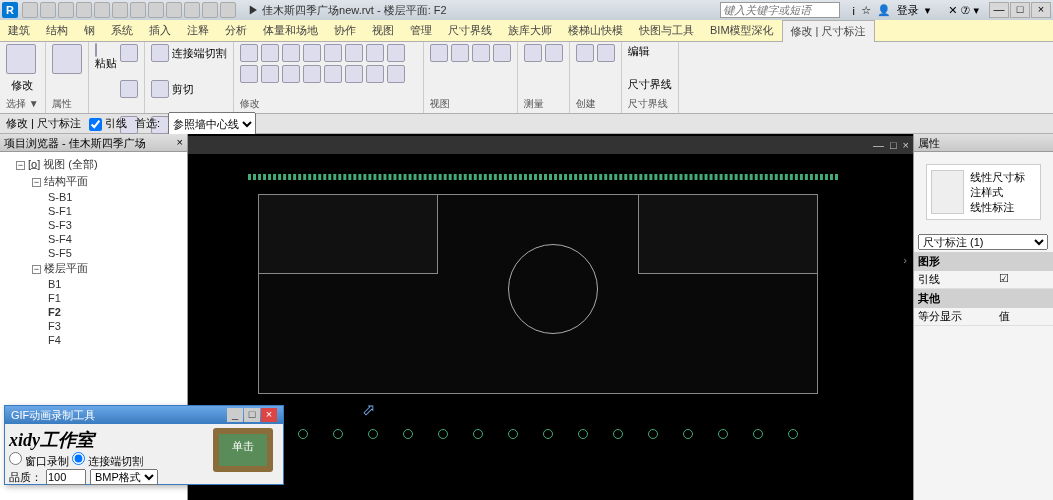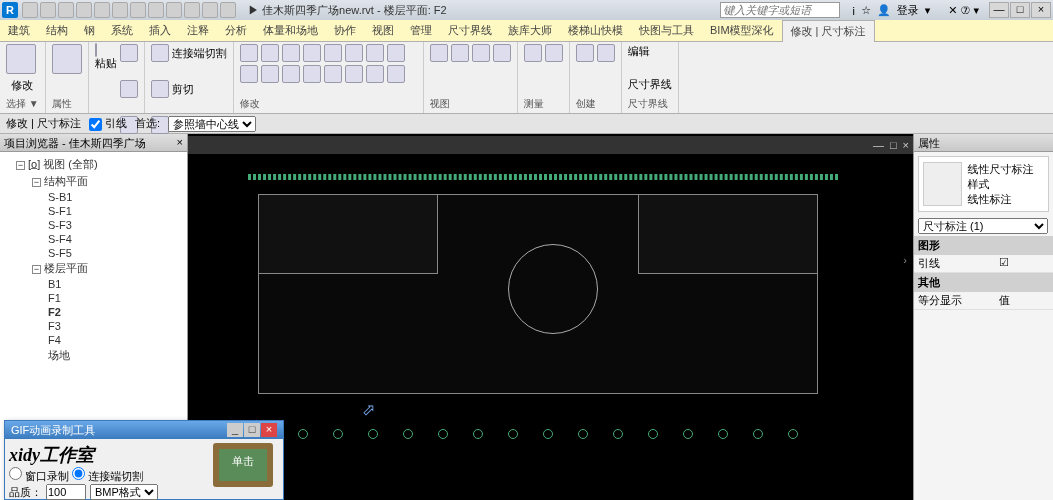--- a/index.html
+++ b/index.html
@@ -20,49 +20,49 @@
 .ribbon{height:72px;background:#f0f0f0;display:flex;border-bottom:1px solid #b0b0b0}
 .rpanel{border-right:1px solid #ccc;padding:2px 6px;display:flex;flex-direction:column;justify-content:space-between}
 .rpanel .icons{display:flex;gap:3px;flex-wrap:wrap}
 .rpanel .ic{width:18px;height:18px;background:#dde;border:1px solid #99a;border-radius:2px}
 .rpanel .ic.big{width:30px;height:30px}
 .rpanel .lbl{text-align:left;color:#555;font-size:10px}
 .rpanel .stack{display:flex;flex-direction:column;gap:18px}
 .rpanel .stack div{display:flex;align-items:center;gap:3px}
 .optionbar{height:20px;background:#e4e4e4;display:flex;align-items:center;padding:0 6px;gap:8px;border-bottom:1px solid #b0b0b0}
 .optionbar input[type=checkbox]{vertical-align:middle}
-.optionbar select{height:16px;font-size:11px}
+.optionbar select{height:24px;font-size:11px}
 .workspace{display:flex;height:366px}
 .browser{width:188px;background:#f4f4f4;border-right:1px solid #999;display:flex;flex-direction:column}
 .browser .hdr{height:18px;background:linear-gradient(#e0e0e0,#c8c8c8);padding:2px 4px;display:flex;justify-content:space-between;border-bottom:1px solid #999}
 .browser .tree{flex:1;overflow:auto;padding:4px;background:#fff}
 .tree .node{padding:1px 0 1px 12px;color:#333;cursor:pointer}
 .tree .node.l2{padding-left:28px}
 .tree .node.l3{padding-left:44px}
 .tree .node.active{font-weight:bold}
 .tree .exp{display:inline-block;width:9px;height:9px;border:1px solid #888;text-align:center;line-height:7px;margin-right:3px;font-size:9px}
 .canvas{flex:1;background:#000;position:relative;overflow:hidden}
 .canvas .vtitle{position:absolute;top:2px;left:0;right:0;height:18px;background:#333;color:#ccc;display:flex;justify-content:flex-end;align-items:center;padding:0 4px;gap:6px}
 .canvas .vtitle span{cursor:pointer}
 .plan{position:absolute;top:40px;left:60px;width:590px;height:280px}
 .gridv{top:-20px;bottom:-40px;width:0;border-left:1px dashed #4a7}
 .gridh{left:-20px;right:-20px;height:0;border-top:1px dashed #4a7}
 .outline{position:absolute;border:1px solid #888;background:rgba(120,120,120,.08)}
 .circ{position:absolute;border:1px solid #aaa;border-radius:50%}
 .bub{position:absolute;width:10px;height:10px;border:1px solid #4a7;border-radius:50%}
 .props{width:140px;background:#f4f4f4;border-left:1px solid #999;display:flex;flex-direction:column}
 .props .hdr{height:18px;background:linear-gradient(#e0e0e0,#c8c8c8);padding:2px 4px;border-bottom:1px solid #999}
-.props .thumb{height:56px;background:#fff;margin:4px;border:1px solid #ccc;display:flex;align-items:center;padding:4px;gap:6px}
+.props .thumb{height:56px;background:#fff;margin:12px;border:1px solid #ccc;display:flex;align-items:center;padding:4px;gap:6px}
 .props .thumb .img{width:44px;height:44px;background:#eee;border:1px solid #ccc}
 .props select{margin:2px 4px;width:130px}
 .props .sect{background:#d0d0d0;padding:2px 4px;font-weight:bold}
 .props .row{display:flex;padding:1px 4px;border-bottom:1px solid #e0e0e0}
 .props .row .k{flex:1}
 .props .row .v{width:50px;text-align:left}
-.gifwin{position:absolute;left:4px;bottom:0;width:280px;height:80px;background:#f0f0f0;border:1px solid #3a7bbf;box-shadow:2px 2px 6px rgba(0,0,0,.3)}
+.gifwin{position:absolute;left:4px;bottom:15px;width:280px;height:80px;background:#f0f0f0;border:1px solid #3a7bbf;box-shadow:2px 2px 6px rgba(0,0,0,.3)}
 .gifwin .gtitle{height:18px;background:linear-gradient(#6aa8e8,#3a7bbf);color:#fff;padding:2px 6px;display:flex;justify-content:space-between}
 .gifwin .gtitle .btns span{display:inline-block;width:16px;height:14px;background:#d44;margin-left:1px;text-align:center;line-height:12px;color:#fff}
 .gifwin .gtitle .btns span:first-child{background:#ccc;color:#333}
 .gifwin .gtitle .btns span:nth-child(2){background:#ccc;color:#333}
 .gifwin .body{display:flex;padding:4px;gap:8px}
 .gifwin .logo2{font-family:cursive;font-size:18px;font-style:italic;font-weight:bold}
 .gifwin .board{width:60px;height:44px;border:6px solid #8a6d3b;border-radius:3px;background:#5a8c5a;color:#fff;text-align:center;line-height:24px;position:absolute;right:10px;top:22px}
 .cursor-sel{position:absolute;left:362px;top:400px;color:#7ae;font-size:16px}
 </style>
 </head>
@@ -236,21 +236,20 @@
       <div class="node l3">S-F1</div>
       <div class="node l3">S-F3</div>
       <div class="node l3">S-F4</div>
       <div class="node l3">S-F5</div>
       <div class="node l2"><span class="exp">−</span><span>楼层平面</span></div>
       <div class="node l3">B1</div>
       <div class="node l3">F1</div>
       <div class="node l3 active">F2</div>
       <div class="node l3">F3</div>
       <div class="node l3">F4</div>
-      <div class="node l3">场地</div>
     </div>
   </div>
 
   <div class="canvas">
     <div class="vtitle">
       <span>—</span>
       <span>□</span>
       <span>×</span>
     </div>
     <div class="plan">

